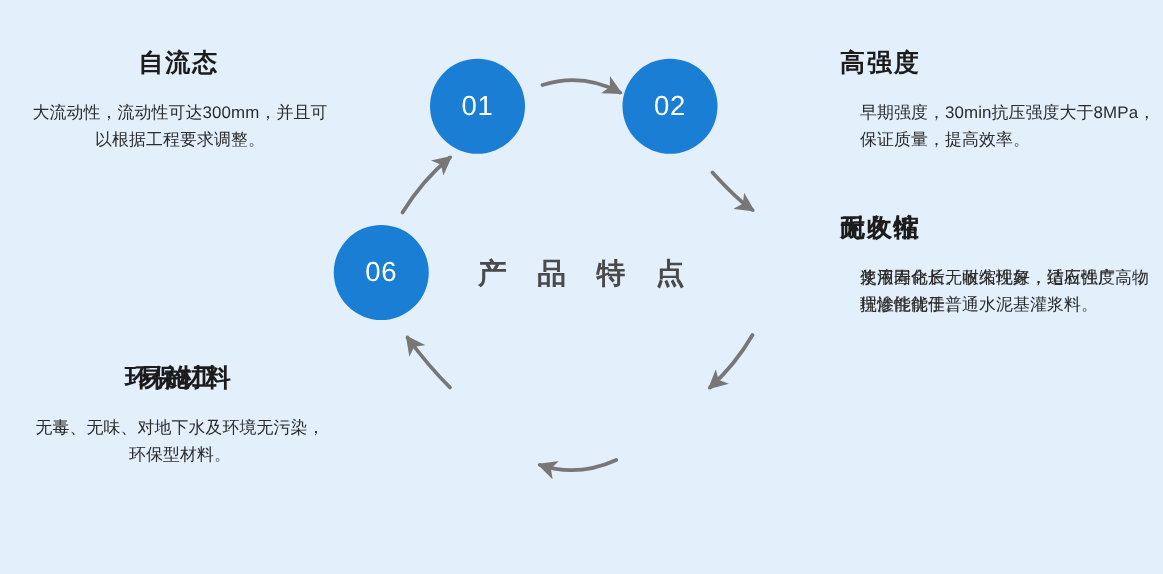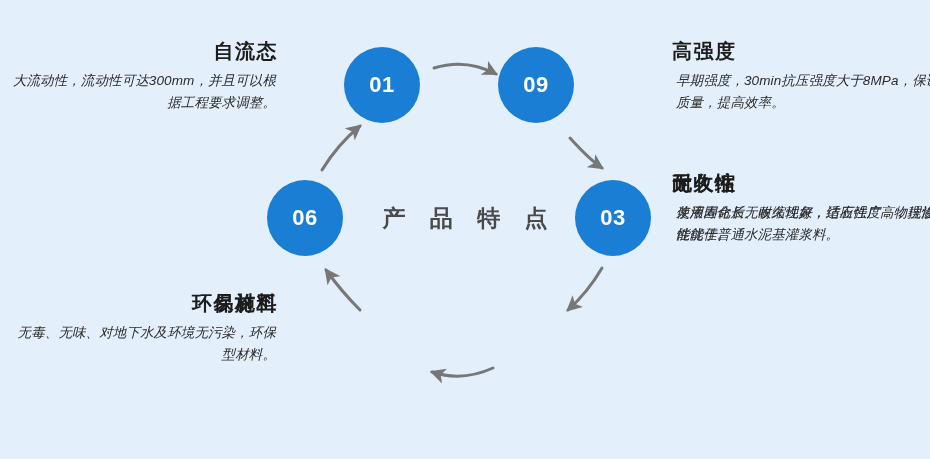--- a/index.html
+++ b/index.html
@@ -18,41 +18,40 @@
     width: 930px;
     height: 459px;
     background: #e3effb;
   }
 
   
   .feature {
     position: absolute;
     width: 272px;
   }
-  .feature.left  { left: 8px;  text-align: right; }
+  .feature.left  { left: 8px;  text-align: center; }
   .feature.right { left: 672px; text-align: left; }
 
   .feature-title {
     font-size: 20px;
     font-weight: bold;
     color: #1c1c1c;
     letter-spacing: 1.5px;
     line-height: 1.15;
     margin: 0 0 7px 0;
     white-space: nowrap;
   }
   .feature.left .feature-title { padding-right: 2px; }
 
   .feature-desc {
     font-size: 13.5px;
     color: #2b2b2b;
     line-height: 1.62;
-    margin: 4px;
+    margin: 16px;
     letter-spacing: 0.1px;
-    font-style: italic;
   }
 
   
   #f01 { top: 40px; }
   #f02 { top: 40px; }
   #f03 { top: 172px; }
   #f04 { top: 172px; }
   #f05 { top: 292px; }
   #f06 { top: 292px; }
 
@@ -71,21 +70,21 @@
     height: 420px;
   }
   .node {
     position: absolute;
     width: 76px;
     height: 76px;
     border-radius: 50%;
     background: #1a7ed4;
     color: #ffffff;
     font-size: 22px;
-    font-weight: bold;
+    font-weight: normal;
     letter-spacing: 0.5px;
     display: flex;
     align-items: center;
     justify-content: center;
     box-sizing: border-box;
   }
   
   #n01 { left: 94px;  top: 27px; }
   #n02 { left: 248px; top: 27px; }
   #n03 { left: 325px; top: 160px; }
@@ -164,24 +163,21 @@
 
       <path d="M 110 290 Q 92 272 76 250" fill="none" stroke="#777777" stroke-width="3" stroke-linecap="round" marker-end="url(#ah)"></path>
 
       <path d="M 72 150 Q 88 124 110 106" fill="none" stroke="#777777" stroke-width="3" stroke-linecap="round" marker-end="url(#ah)"></path>
     </svg>
 
     <div class="node" id="n01">
       <span>01</span>
     </div>
     <div class="node" id="n02">
-      <span>09</span>
-    </div>
-    <div class="node" id="n03">
-      <span>03</span>
+      <span>02</span>
     </div>
     <div class="node" id="n06">
       <span>06</span>
     </div>
 
     <div class="center-title">产 品 特 点</div>
   </div>
 
 </div>
 

